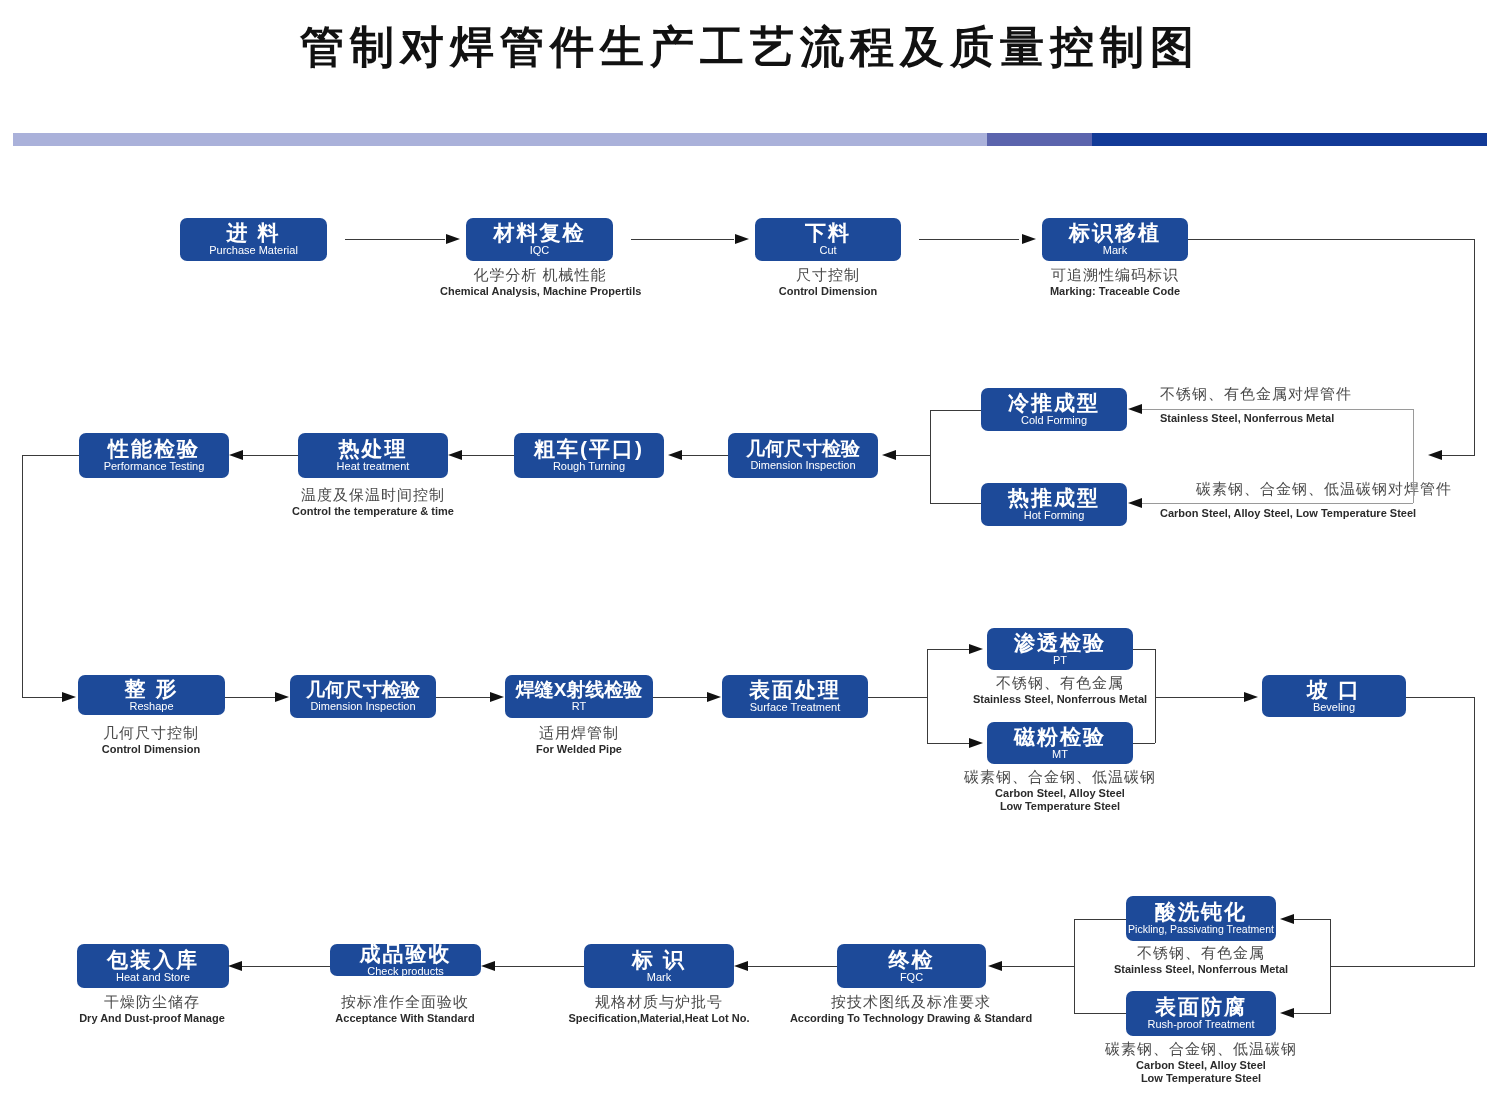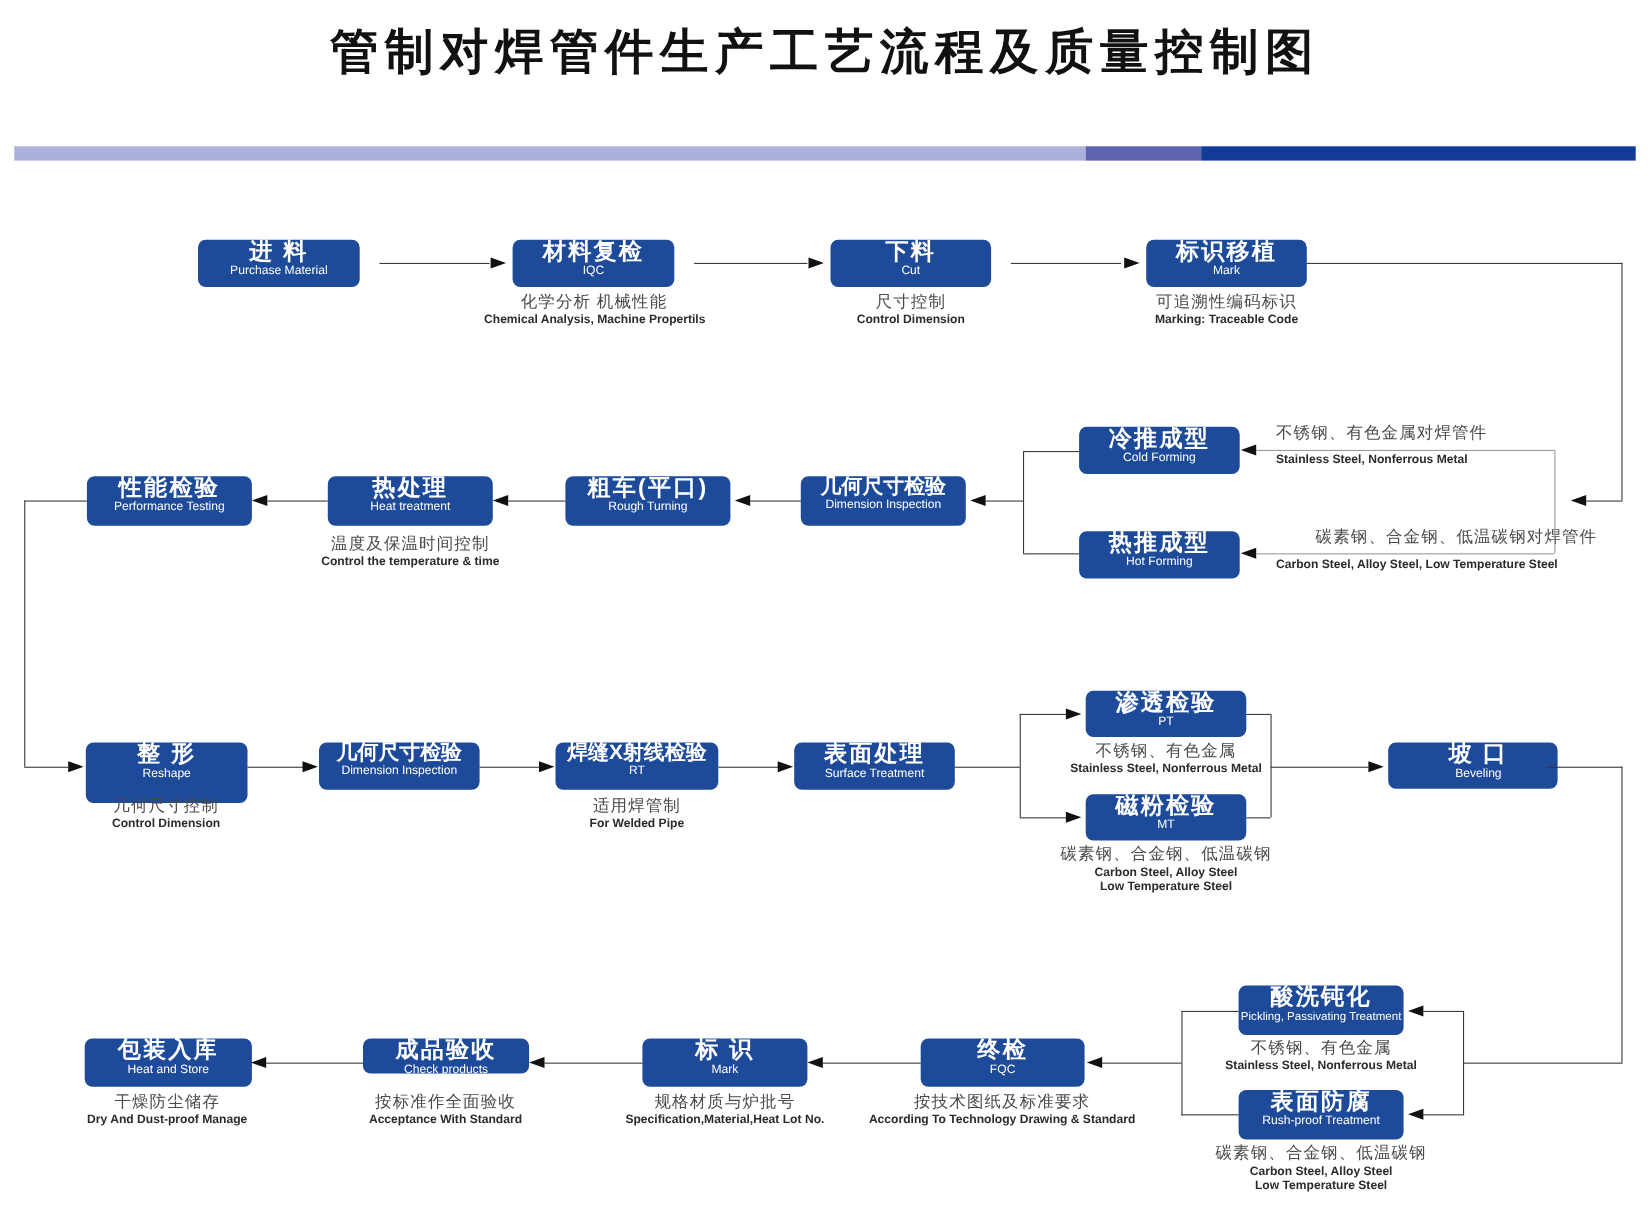--- a/index.html
+++ b/index.html
@@ -12,21 +12,21 @@
     font-size:44px;font-weight:700;letter-spacing:6px;color:#111;
     font-family:"DejaVu Sans",sans-serif;white-space:nowrap;
   }
   .title-en{
     position:absolute;top:84px;left:0;width:100%;text-align:center;
     font-size:21px;font-weight:700;letter-spacing:0.3px;color:#111;white-space:nowrap;
   }
   .bar{position:absolute;top:133px;height:13px;}
   .node{
     position:absolute;background:#1d4a99;border-radius:7px;color:#fff;
-    display:flex;flex-direction:column;align-items:center;
+    display:flex;flex-direction:column;align-items:center;justify-content:center;
     text-align:center;
   }
   .node .zh{font-size:21px;font-weight:700;letter-spacing:2px;line-height:1.05;white-space:nowrap;}
   .node .en{font-size:11px;line-height:1.15;white-space:nowrap;letter-spacing:0;}
   .node.tight .zh{font-size:19px;letter-spacing:0;}
   .node.small-en .en{font-size:10.5px;}
   .caption{position:absolute;text-align:center;}
   .czh{font-size:15px;color:#4a4a4a;letter-spacing:1px;line-height:1.25;white-space:nowrap;}
   .cen{font-size:11px;font-weight:700;color:#2b2b2b;line-height:1.2;white-space:nowrap;}
   .sidelabel{position:absolute;white-space:nowrap;}
@@ -148,21 +148,21 @@
   <div class="hline" style="left:462px;top:455px;width:52px;"></div>
   <div class="arr arr-l" style="left:448px;top:450px;"></div>
   <div class="hline" style="left:243px;top:455px;width:55px;"></div>
   <div class="arr arr-l" style="left:229px;top:450px;"></div>
 
   <div class="hline" style="left:22px;top:455px;width:57px;"></div>
   <div class="vline" style="left:22px;top:455px;height:242px;"></div>
   <div class="hline" style="left:22px;top:697px;width:40px;"></div>
   <div class="arr arr-r" style="left:62px;top:692px;"></div>
 
-  <div class="node" style="left:78px;top:675px;width:147px;height:55px;">
+  <div class="node" style="left:78px;top:675px;width:147px;height:40px;">
     <div class="zh">整 形</div>
     <div class="en">Reshape</div>
   </div>
   <div class="caption" style="left:51px;top:724px;width:200px;">
     <div class="czh">几何尺寸控制</div>
     <div class="cen">Control Dimension</div>
   </div>
   <div class="node tight" style="left:290px;top:675px;width:146px;height:43px;">
     <div class="zh">几何尺寸检验</div>
     <div class="en">Dimension Inspection</div>
@@ -189,21 +189,21 @@
   </div>
   <div class="node" style="left:987px;top:722px;width:146px;height:42px;">
     <div class="zh">磁粉检验</div>
     <div class="en">MT</div>
   </div>
   <div class="caption" style="left:960px;top:768px;width:200px;">
     <div class="czh">碳素钢、合金钢、低温碳钢</div>
     <div class="cen">Carbon Steel, Alloy Steel</div>
     <div class="cen">Low Temperature Steel</div>
   </div>
-  <div class="node" style="left:1262px;top:675px;width:144px;height:42px;padding-left:10px;">
+  <div class="node" style="left:1262px;top:675px;width:144px;height:42px;">
     <div class="zh">坡  口</div>
     <div class="en">Beveling</div>
   </div>
 
   <div class="hline" style="left:225px;top:697px;width:51px;"></div>
   <div class="arr arr-r" style="left:275px;top:692px;"></div>
   <div class="hline" style="left:436px;top:697px;width:55px;"></div>
   <div class="arr arr-r" style="left:490px;top:692px;"></div>
   <div class="hline" style="left:653px;top:697px;width:55px;"></div>
   <div class="arr arr-r" style="left:707px;top:692px;"></div>

